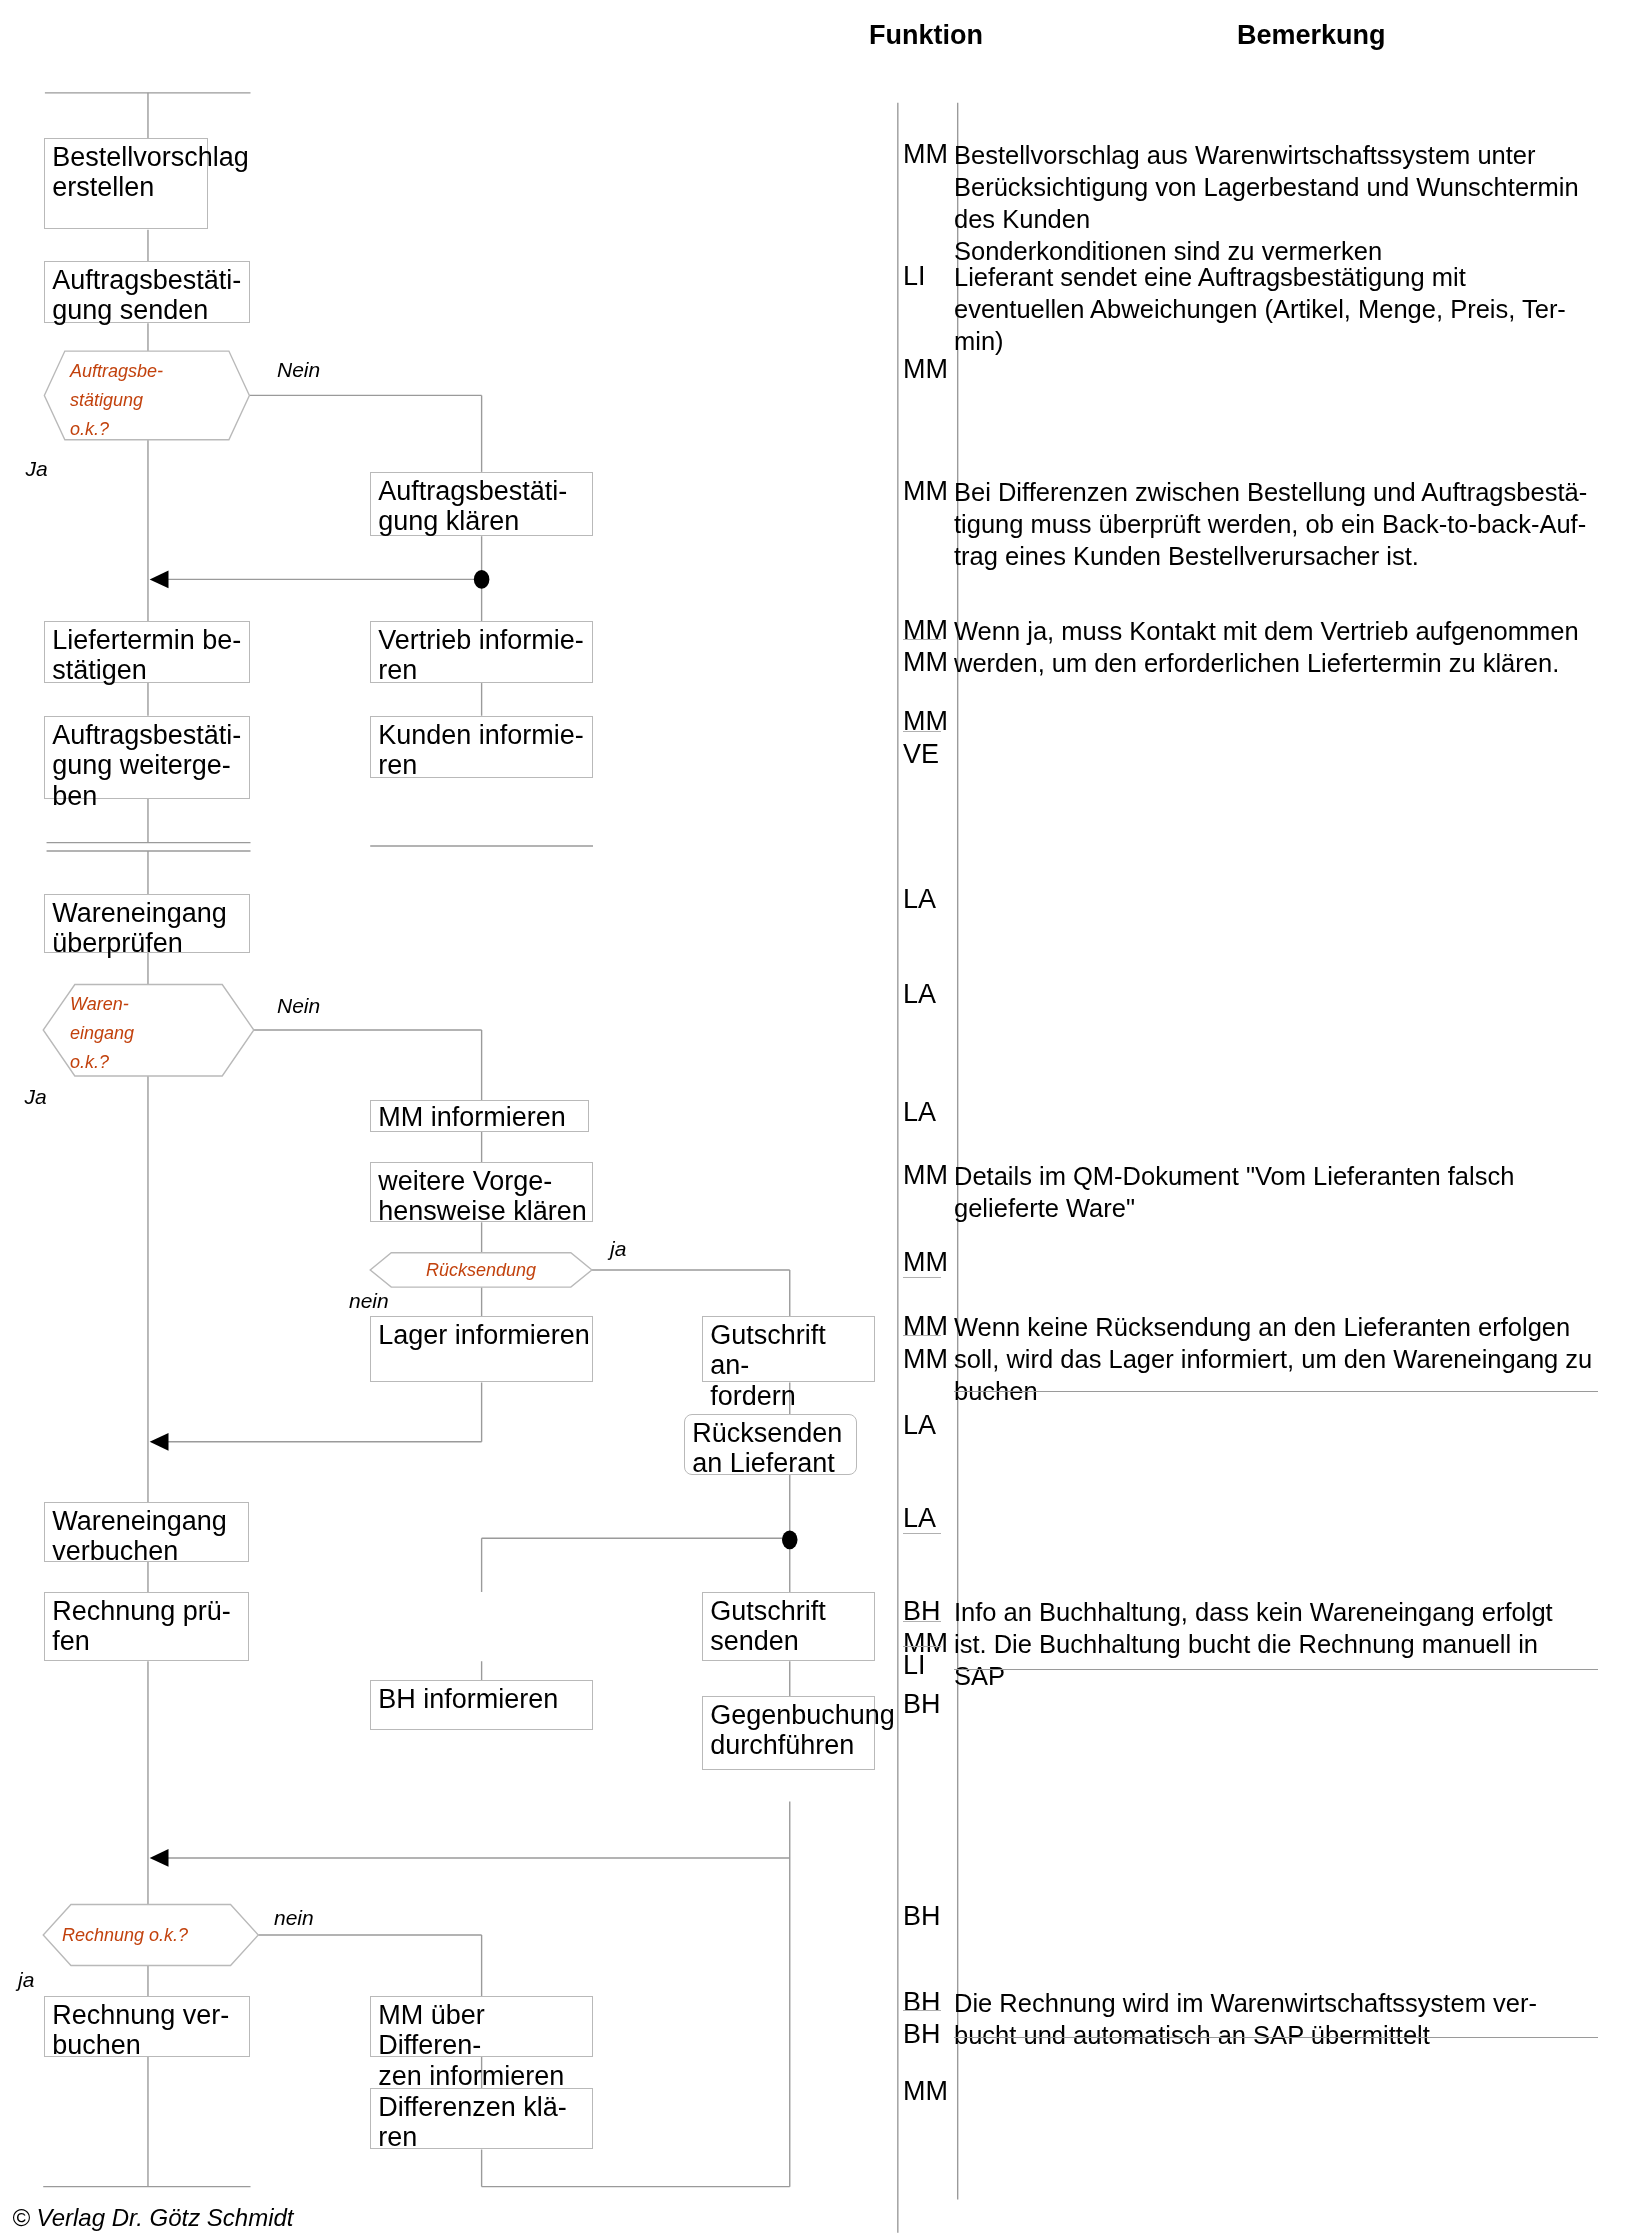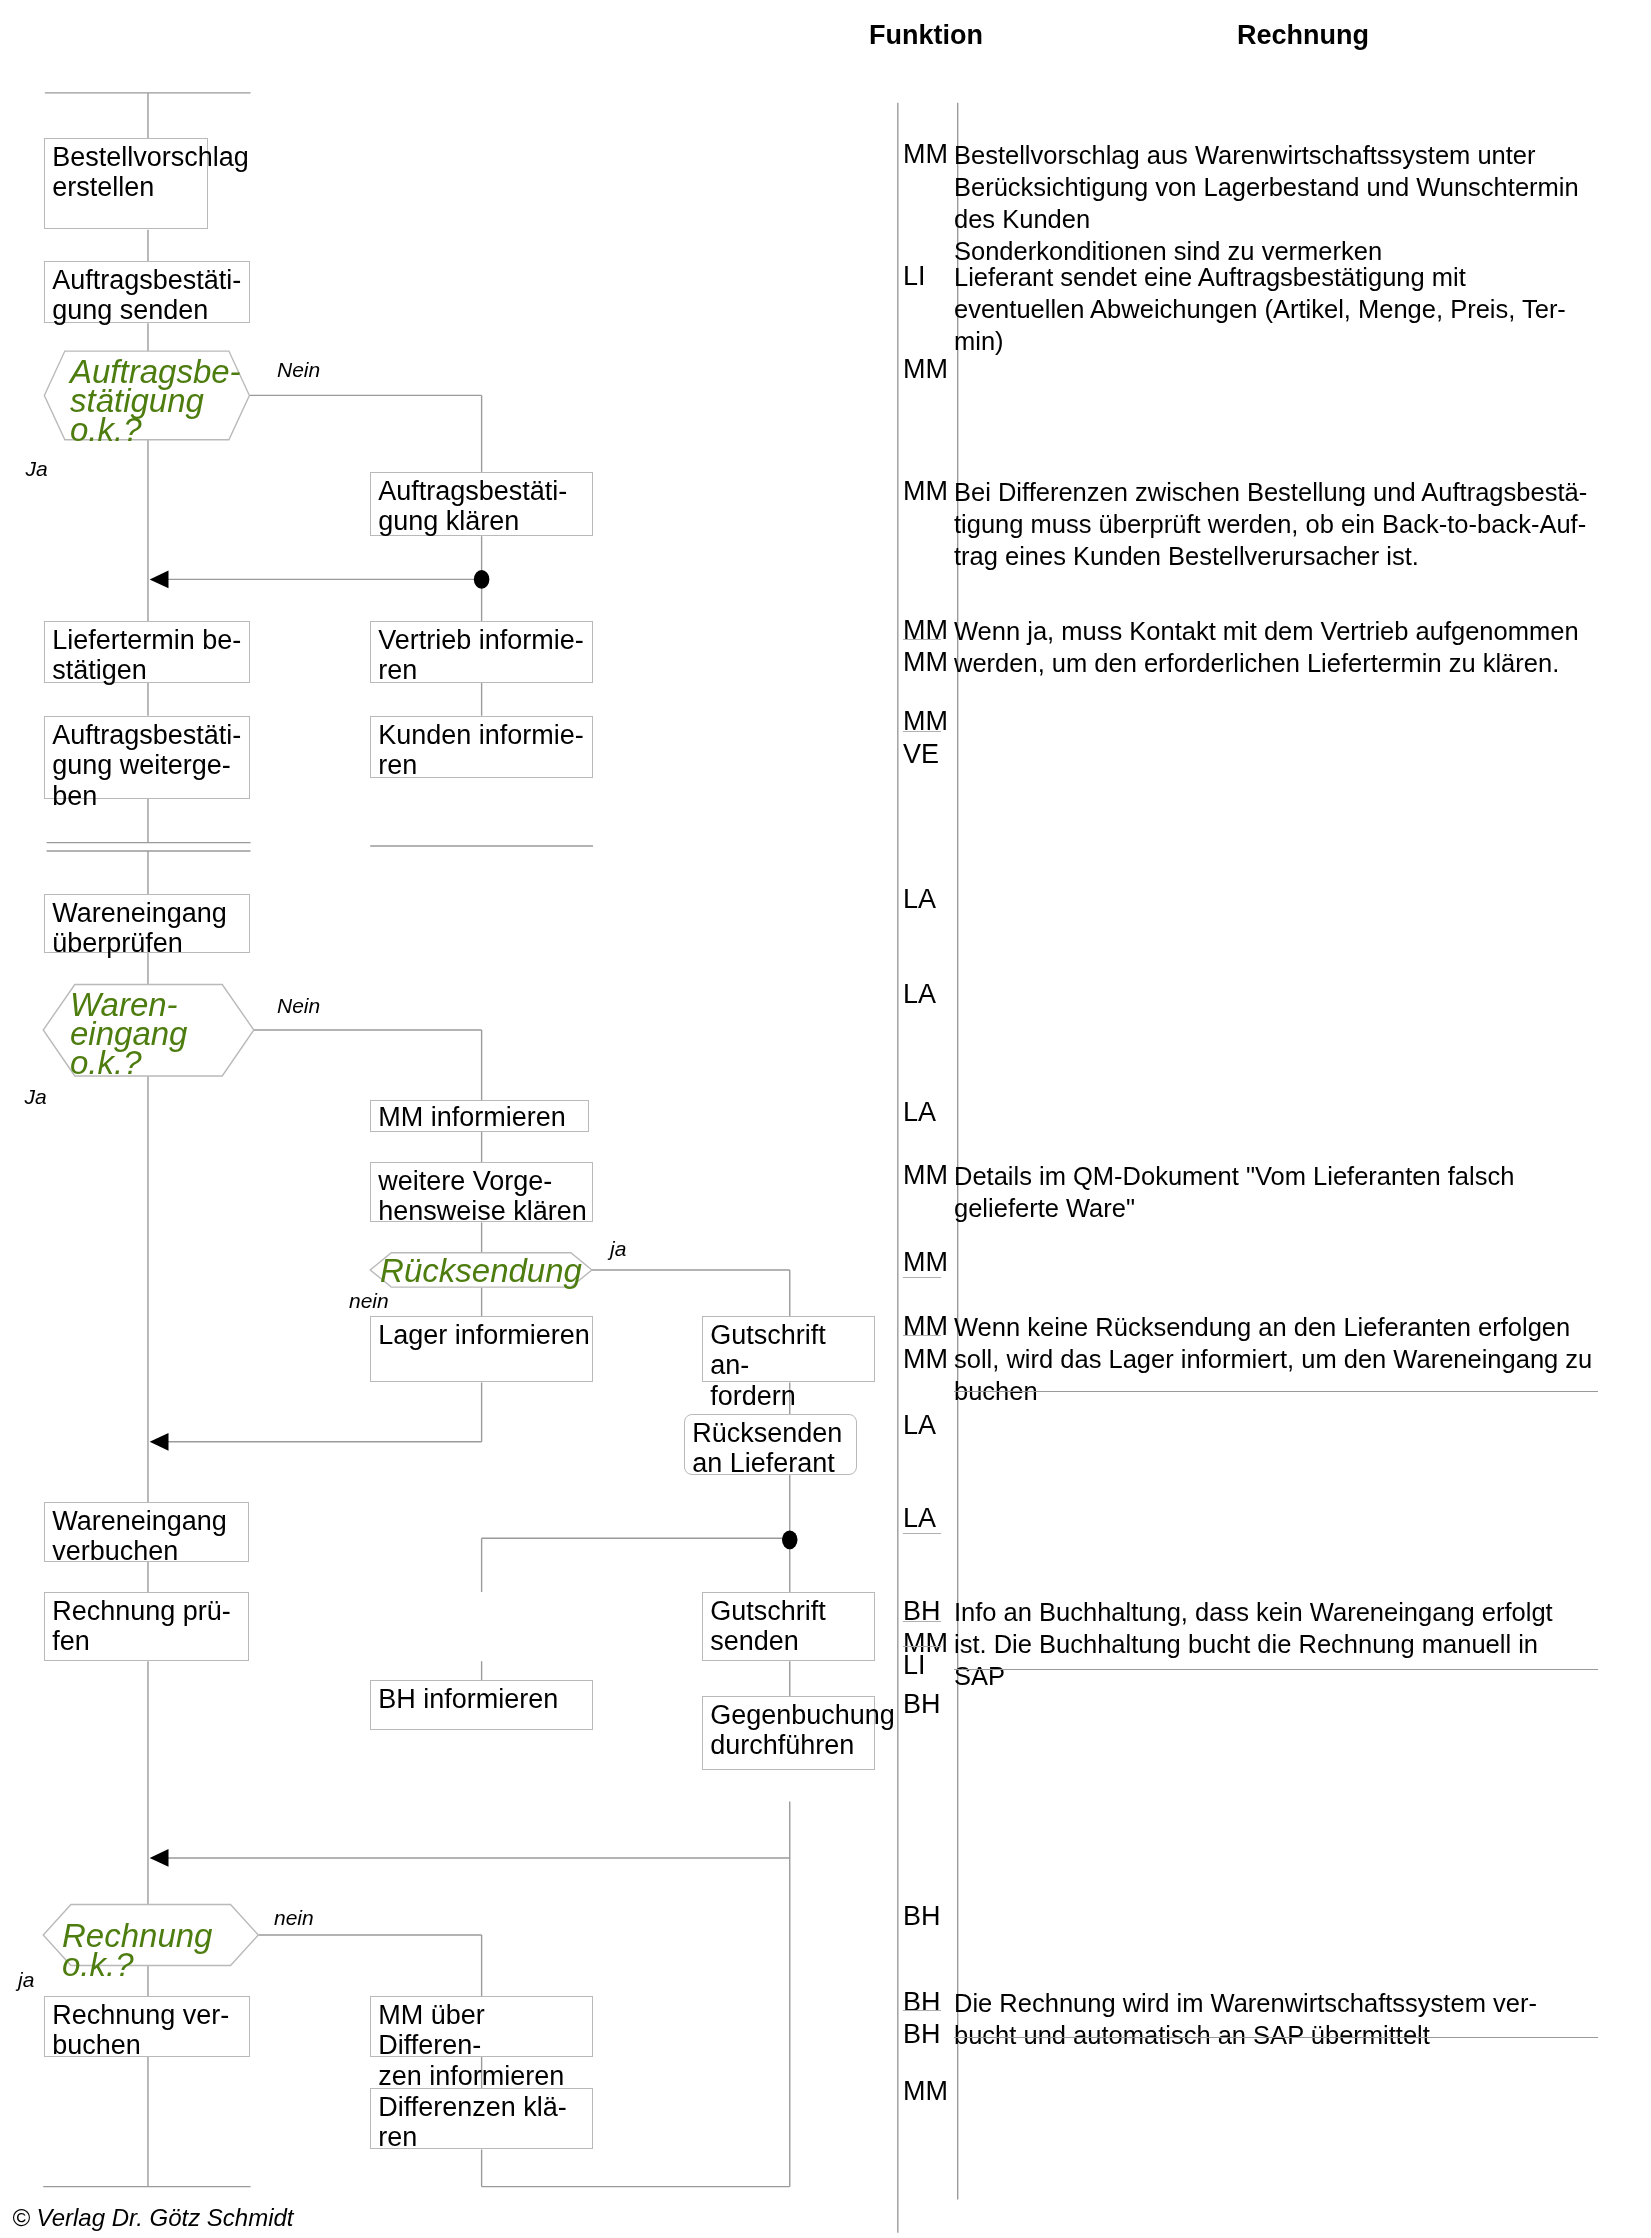--- a/index.html
+++ b/index.html
@@ -2,37 +2,37 @@
 <html style="font-size:9px"><head>
 <meta charset="utf-8">
 <style>
   html,body{margin:0;padding:0;background:#fff;}
   .page{position:relative;width:1651px;height:2239px;background:#ffffff;overflow:hidden;
         font-family:"Liberation Sans",sans-serif;color:#000;}
   svg.connectors{position:absolute;left:0;top:0;z-index:1;}
   .hdr{position:absolute;z-index:3;font-size:27px;font-weight:bold;white-space:nowrap;}
   .box{position:absolute;z-index:2;background:#fff;border:1.1px solid #b9b9b9;box-sizing:border-box;
        font-size:27px;line-height:30.5px;padding:2.8px 2.2px 0 7.2px;white-space:pre-line;}
-  .decision-label{position:absolute;z-index:3;font-size:33px;line-height:29px;font-style:italic;
-       color:#4d7c0f;white-space:pre-line;}
+  .decision-label{position:absolute;z-index:3;font-size:18px;line-height:29px;font-style:italic;
+       color:#c2410c;white-space:pre-line;}
   .decision-label.center{text-align:center;}
   .edge-label{position:absolute;z-index:3;font-size:21px;font-style:italic;white-space:nowrap;}
   .fn-code{position:absolute;z-index:3;left:903px;font-size:27px;white-space:nowrap;}
   .fn-underline{position:absolute;z-index:3;left:903px;width:38px;height:0;border-top:1.7px solid #b0b0b0;}
   .note{position:absolute;z-index:3;left:954px;width:685px;font-size:25.5px;line-height:32px;white-space:pre-line;}
   .note-sep{position:absolute;z-index:3;left:954px;width:644px;height:0;border-top:1.1px solid #9a9a9a;}
   .copyright{position:absolute;z-index:3;font-size:24px;font-style:italic;white-space:nowrap;}
 </style>
 </head>
 <body>
 
 <div class="page">
 
   <div class="hdr" style="left:869px;top:20px;">Funktion</div>
-  <div class="hdr" style="left:1237px;top:20px;">Rechnung</div>
+  <div class="hdr" style="left:1237px;top:20px;">Bemerkung</div>
 
   <svg class="connectors" width="1651" height="2239" viewBox="0 0 2979 4039">
     <g stroke="#9a9a9a" stroke-width="2.5" fill="none">
       <path d="M81 167 H452"></path>
       <path d="M267 167 V249"></path>
       <path d="M267 414 V471"></path>
       <path d="M267 583 V633"></path>
       <path d="M267 793 V1121"></path>
       <path d="M267 1232 V1291"></path>
       <path d="M267 1441 V1520"></path>

